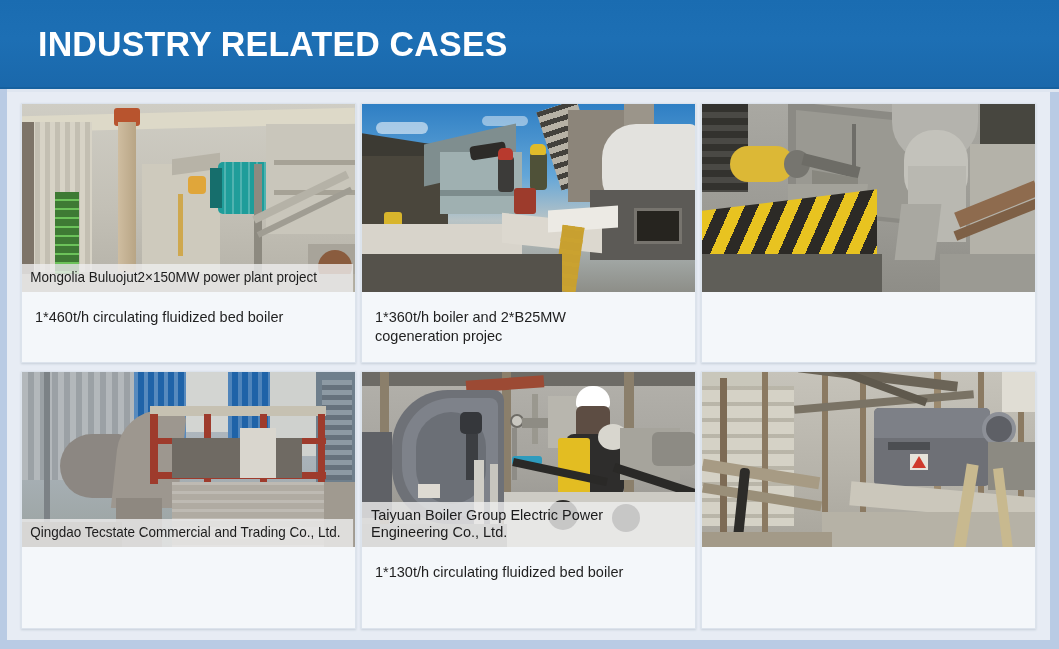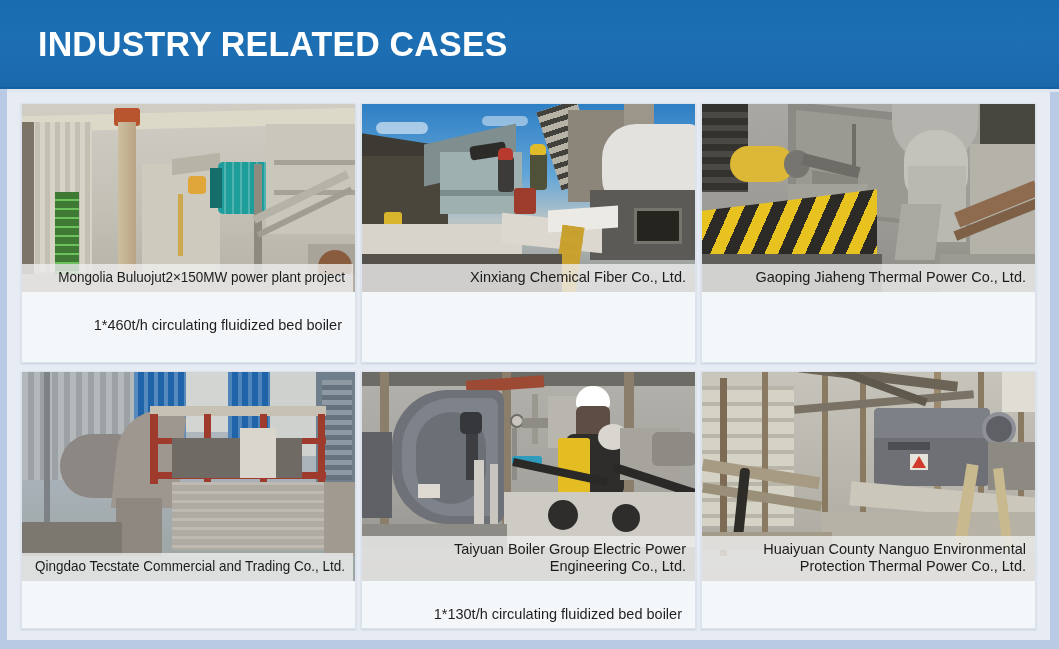--- a/index.html
+++ b/index.html
@@ -15,21 +15,20 @@
     font-family: "Liberation Sans", sans-serif;
     background: #b9cbe4;
   }
 
   #page {
     position: relative;
     width: 1059px;
     height: 649px;
     background: #b9cbe4;
     overflow: hidden;
-    text-align: right;
   }
 
   
   .header {
     position: absolute;
     left: 0; top: 0;
     width: 1059px;
     height: 89px;
     background: linear-gradient(to bottom, #1a6cb1 0%, #1d6fb4 45%, #1a68ab 100%);
     border-bottom: 2px solid #16619f;
@@ -87,21 +86,21 @@
     overflow: hidden;
   }
 
   .photo {
     position: relative;
     width: 100%;
     height: 188px;
     overflow: hidden;
     background: #9a9a96;
   }
-  .card.row2 .photo { height: 209px; }
+  .card.row2 .photo { height: 175px; }
 
   .caption {
     position: absolute;
     left: 0; right: 0; bottom: 0;
     background: rgba(238,238,238,0.80);
     color: #1c1c1c;
     font-size: 14.5px;
     line-height: 17px;
     padding: 5px 9px 6px 9px;
     white-space: pre-line;
@@ -113,21 +112,20 @@
     width: 107%;
   }
 
   .desc {
     flex: 1;
     padding: 16px 13px 0 13px;
     font-size: 14.5px;
     line-height: 19px;
     color: #1f1f1f;
     white-space: pre-line;
-    margin-top: 8px;
   }
 
   
   .scene { position: absolute; inset: 0; }
   .el { position: absolute; }
 
   
   .s1 { background: linear-gradient(to bottom, #cfcdc4 0%, #c3c0b6 55%, #b4b1a7 100%); }
 
   
@@ -219,22 +217,23 @@
             <div class="el" style="left:168px;top:40px;width:16px;height:11px;background:#e0bb2a;border-radius:5px 5px 2px 2px;"></div>
             <div class="el" style="left:152px;top:84px;width:22px;height:26px;background:#9d3b2c;border-radius:3px;"></div>
             <div class="el" style="left:22px;top:108px;width:18px;height:16px;background:#d8b52c;border-radius:3px;"></div>
             <div class="el" style="left:0;top:120px;width:160px;height:42px;background:#d8d4cb;"></div>
             <div class="el" style="left:140px;top:114px;width:100px;height:30px;background:#dcd8cf;transform:skewY(6deg);"></div>
             <div class="el" style="left:186px;top:104px;width:70px;height:22px;background:#eceae4;transform:skewY(-4deg);"></div>
             <div class="el" style="left:196px;top:122px;width:22px;height:66px;background:#c8a030;transform:rotate(8deg);"></div>
             <div class="el" style="left:196px;top:122px;width:22px;height:66px;background:repeating-linear-gradient(to bottom,#caa230 0 4px,transparent 4px 12px);transform:rotate(8deg);"></div>
             <div class="el" style="left:0;top:150px;width:200px;height:38px;background:#55524b;"></div>
           </div>
-          <div class="caption">Xinxiang Chemical Fiber Co., Ltd.</div>
-        </div>
+        </div>
+        <div class="desc">1*360t/h boiler and 2*B25MW
+cogeneration projec</div>
       </div>
 
       <div class="card row1">
         <div class="photo">
           <div class="scene s3">
             <div class="el" style="left:0;top:0;width:46px;height:80px;background:#33322e;"></div>
             <div class="el" style="left:0;top:8px;width:46px;height:80px;background:repeating-linear-gradient(to bottom,#4a4945 0 6px,#33322e 6px 13px);"></div>
             <div class="el" style="left:86px;top:4px;width:128px;height:110px;background:#8b8a84;transform:skewY(6deg);"></div>
             <div class="el" style="left:94px;top:12px;width:116px;height:98px;background:#9a9992;transform:skewY(6deg);"></div>
             <div class="el" style="left:150px;top:20px;width:4px;height:96px;background:#6e6d68;"></div>
@@ -248,21 +247,20 @@
             <div class="el" style="left:110px;top:70px;width:46px;height:30px;background:#88877f;transform:skewY(10deg);"></div>
             <div class="el" style="left:86px;top:80px;width:80px;height:24px;background:#a3a29a;border-radius:0 0 30px 6px;"></div>
             <div class="el stripes" style="left:0;top:96px;width:175px;height:92px;transform:skewY(-7deg);"></div>
             <div class="el" style="left:0;top:150px;width:180px;height:40px;background:#5f5e58;"></div>
             <div class="el" style="left:278px;top:0;width:58px;height:120px;background:#47463f;"></div>
             <div class="el" style="left:268px;top:40px;width:70px;height:148px;background:#b4b2a9;"></div>
             <div class="el" style="left:252px;top:92px;width:86px;height:16px;background:#8e6b4e;transform:rotate(-22deg);"></div>
             <div class="el" style="left:250px;top:110px;width:92px;height:10px;background:#7e6046;transform:rotate(-22deg);"></div>
             <div class="el" style="left:238px;top:150px;width:100px;height:38px;background:#9b9a93;"></div>
           </div>
-          <div class="caption">Gaoping Jiaheng Thermal Power Co., Ltd.</div>
         </div>
       </div>
 
       <div class="card row2">
         <div class="photo">
           <div class="scene s4">
             <div class="el" style="left:0;top:0;width:118px;height:108px;background:repeating-linear-gradient(90deg,#b3b8bb 0 6px,#9ba1a5 6px 12px);"></div>
             <div class="el" style="left:22px;top:0;width:6px;height:150px;background:#7c8286;"></div>
             <div class="el" style="left:112px;top:0;width:52px;height:96px;background:#1f63a8;"></div>
             <div class="el" style="left:112px;top:0;width:52px;height:96px;background:repeating-linear-gradient(90deg,rgba(255,255,255,0.25) 0 4px,transparent 4px 10px);"></div>
@@ -362,20 +360,18 @@
             <div class="el" style="left:300px;top:0;width:36px;height:40px;background:#e0ddd4;"></div>
             <div class="el" style="left:0;top:96px;width:118px;height:12px;background:#a79b84;transform:rotate(9deg);"></div>
             <div class="el" style="left:0;top:120px;width:120px;height:10px;background:#9a8f79;transform:rotate(9deg);"></div>
             <div class="el" style="left:34px;top:96px;width:10px;height:82px;background:#2d2c29;border-radius:4px;transform:rotate(6deg);"></div>
             <div class="el" style="left:148px;top:118px;width:200px;height:24px;background:#cbc7bb;transform:rotate(5deg);"></div>
             <div class="el" style="left:120px;top:140px;width:220px;height:40px;background:#b6b2a6;"></div>
             <div class="el" style="left:258px;top:92px;width:12px;height:86px;background:#c8b98f;transform:rotate(9deg);"></div>
             <div class="el" style="left:296px;top:96px;width:10px;height:82px;background:#c8b98f;transform:rotate(-7deg);"></div>
             <div class="el" style="left:0;top:160px;width:130px;height:18px;background:#a39a88;"></div>
           </div>
-          <div class="caption">Huaiyuan County Nanguo Environmental
-Protection Thermal Power Co., Ltd.</div>
         </div>
       </div>
 
     </div>
   </div>
 </div>
 
 </body></html>

